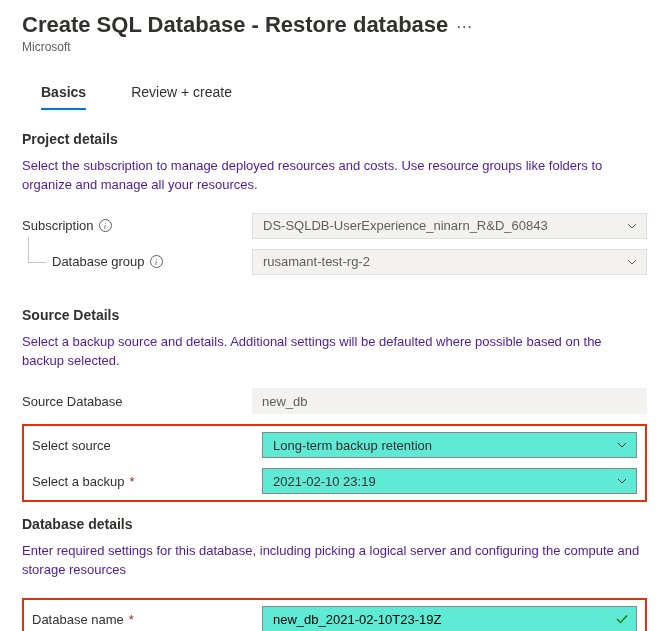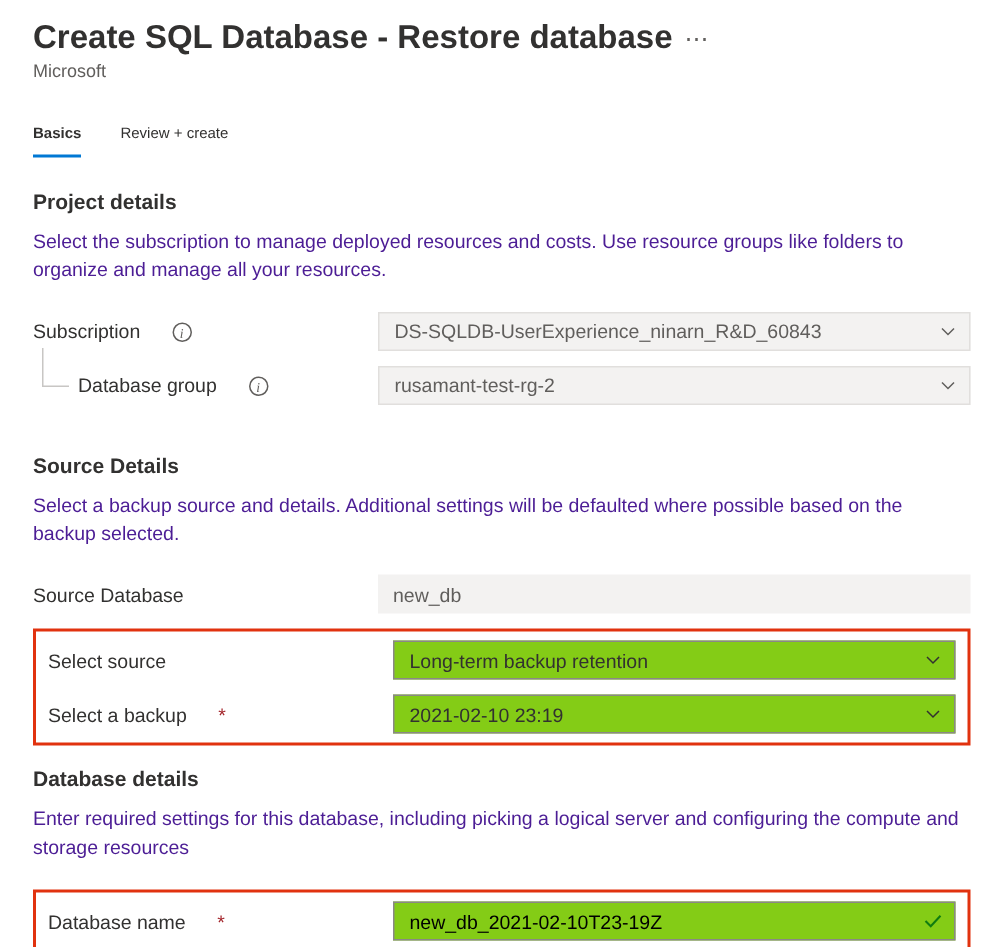--- a/index.html
+++ b/index.html
@@ -37,23 +37,24 @@
       margin-bottom: 30px;
     }
     .tabs {
       display: flex;
       gap: 26px;
       border-bottom: 1px solid transparent;
       margin-bottom: 20px;
     }
     .tab {
       padding-bottom: 8px;
-      font-size: 10px;
+      font-size: 14px;
       color: #323130;
       cursor: pointer;
+      margin-left: 19px;
     }
     .tab.active {
       font-weight: 600;
       border-bottom: 2px solid #0078d4;
     }
     .section-title {
       font-size: 14px;
       font-weight: 600;
       margin-bottom: 10px;
       margin-top: 4px;
@@ -81,22 +82,22 @@
       height: 26px;
       border-left: 1px solid #c8c6c4;
       border-bottom: 1px solid #c8c6c4;
     }
     .field-label {
       width: 230px;
       min-width: 230px;
       font-size: 13px;
       color: #323130;
       display: flex;
-      align-items: flex-end;
-      gap: 21px;
+      align-items: center;
+      gap: 5px;
     }
     .field-row.indented .field-label {
       width: 200px;
       min-width: 200px;
     }
     .required {
       color: #a4262c;
     }
     .info-icon {
       display: inline-flex;
@@ -115,21 +116,21 @@
       flex: 1;
       position: relative;
     }
     .select-box, .readonly-box, .input-box {
       width: 100%;
       height: 26px;
       border: 1px solid #8a8886;
       padding: 0 28px 0 10px;
       font-size: 13px;
       font-family: inherit;
-      background: #84cc16;
+      background: #5eead4;
       display: flex;
       align-items: center;
       position: relative;
     }
     .readonly-box {
       background: #f3f2f1;
       color: #605e5c;
       border-color: #e1dfdd;
     }
     .chevron {

